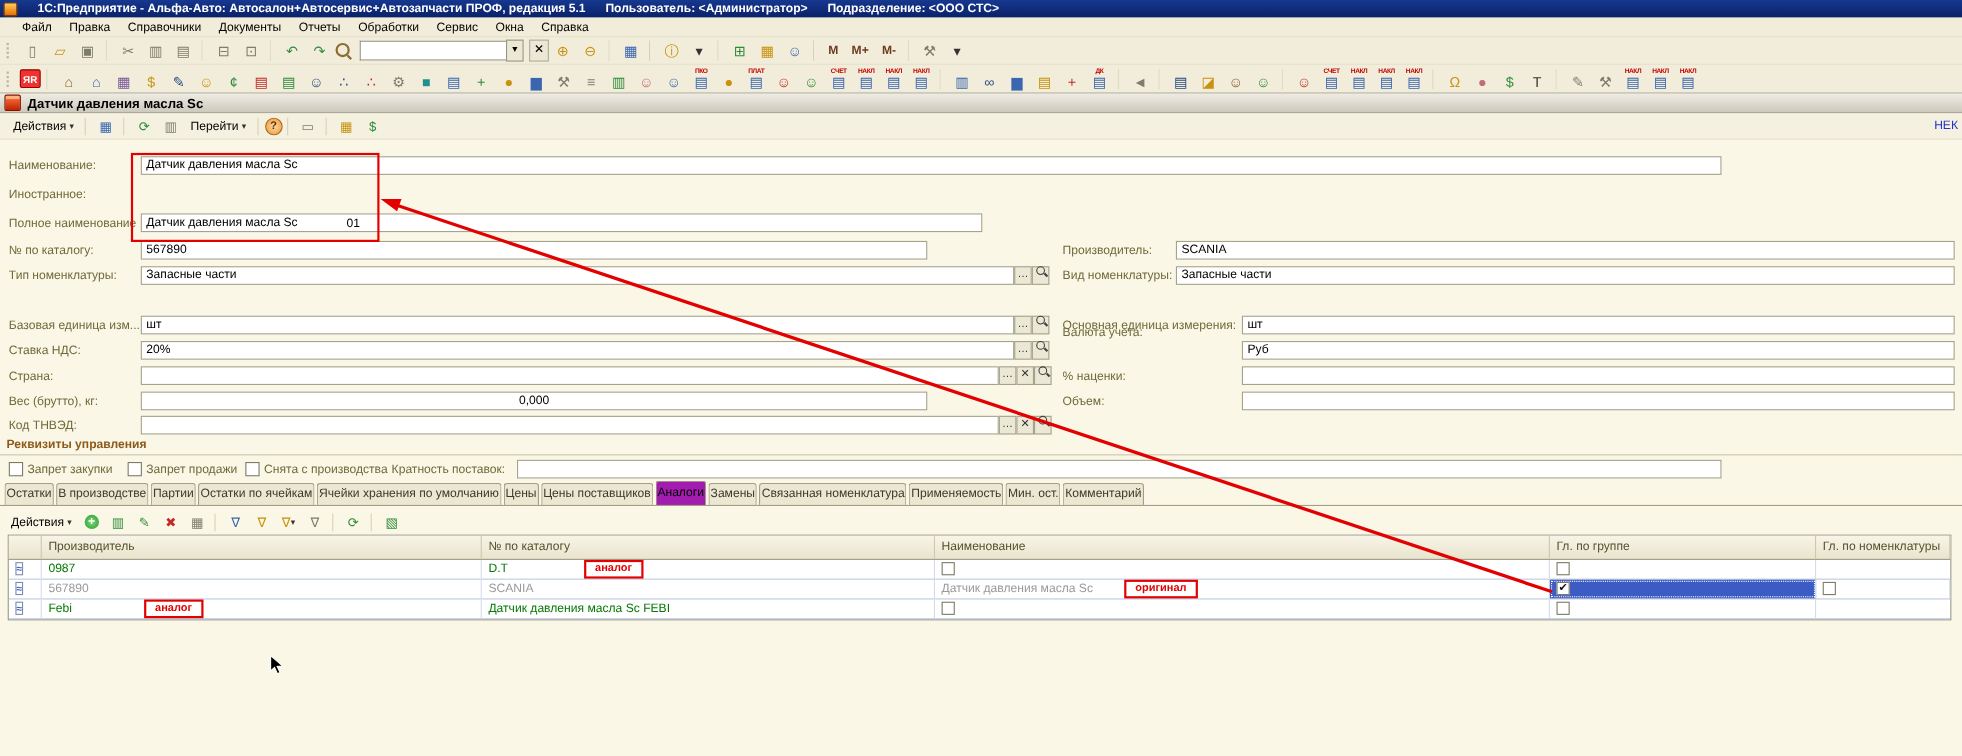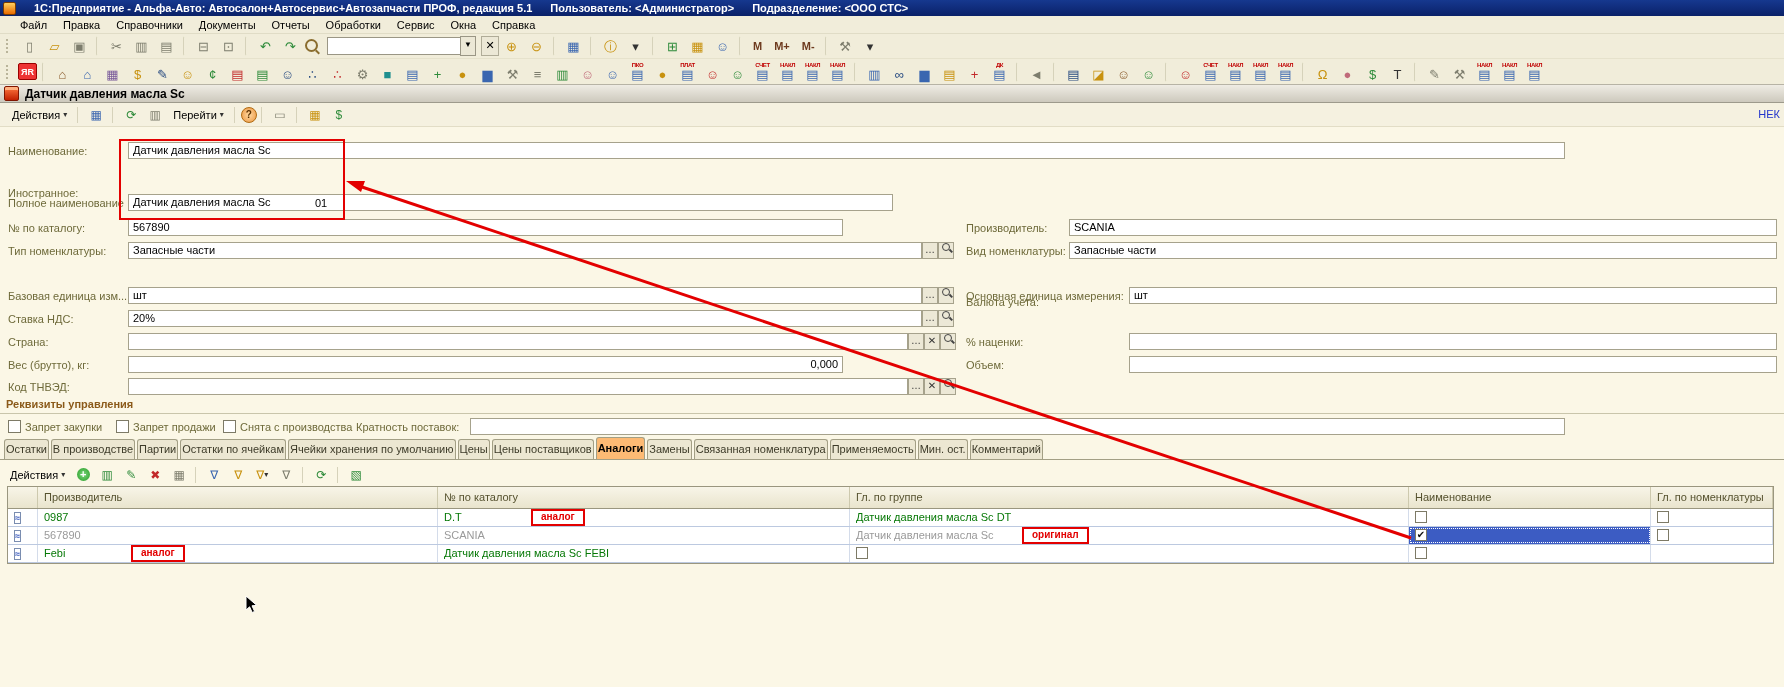--- a/index.html
+++ b/index.html
@@ -36,32 +36,32 @@
   
   .ftbar{position:absolute;left:0;top:103px;width:1784px;height:24px;background:#f5f1e0;border-bottom:1px solid #e2ddc6;display:flex;align-items:center;padding-left:6px;box-sizing:border-box}
   .fbtn{display:flex;align-items:center;gap:3px;padding:2px 5px;border:1px solid transparent;border-radius:2px}
   .dd{font-size:8px;color:#333}
   .helpico{width:14px;height:14px;border-radius:50%;background:radial-gradient(#ffd9a0,#eb9540);border:1px solid #b06a10;color:#5a3000;font-weight:bold;text-align:center;line-height:14px;font-size:10px}
   .nek{position:absolute;right:4px;top:5px;color:#2233cc;font-size:11px}
   
   .fbody{position:absolute;left:0;top:127px;width:1784px;height:560px;background:#fbf7e6}
   .lbl{position:absolute;color:#6e6a3a;white-space:nowrap}
   .inp{position:absolute;height:17px;background:#fff;border:1px solid #a6a28c;box-sizing:border-box;line-height:15px;padding:0 4px;white-space:nowrap;overflow:hidden}
-  .inp.num{text-align:right}
+  .inp.num{text-align:center}
   .sbtn{position:absolute;width:16px;height:17px;background:#ece8d6;border:1px solid #a6a28c;box-sizing:border-box;text-align:center;line-height:14px;font-size:10px;color:#333}
   .mg{position:relative;display:inline-block;width:6px;height:6px;border:1.5px solid #444;border-radius:50%;top:-2px}
   .mg::after{content:"";position:absolute;width:4px;height:1.5px;background:#444;transform:rotate(45deg);right:-3.5px;bottom:-1.5px}
   .suffix01{position:absolute;left:186px;top:1px}
   .sect{position:absolute;left:6px;top:271px;font-weight:bold;color:#8b5a1a}
   .sectline{position:absolute;left:0;top:286px;width:1784px;border-top:1px solid #c9c5ab}
   .cb{position:absolute;width:13px;height:13px;background:#fff;border:1px solid #7d7a66;box-sizing:border-box;text-align:center;line-height:11px;font-size:10px}
   
   .tabs{position:absolute;left:4px;top:311px;display:flex;align-items:flex-end;height:21px}
   .tab{height:19px;line-height:19px;padding:0 1px;background:#eceledb;background:#ece7d2;border:1px solid #a39f85;border-bottom:none;border-radius:3px 3px 0 0;margin-right:2px;white-space:nowrap;color:#3c3a28}
-  .tab.active{background:#fdba74;height:21px;line-height:21px;font-weight:bold;color:#000}
+  .tab.active{background:#a21caf;height:21px;line-height:21px;font-weight:normal;color:#000}
   .panelline{position:absolute;left:0;top:332px;width:1784px;border-top:1px solid #a39f85}
   
   .gtbar{position:absolute;left:4px;top:336px;height:23px;display:flex;align-items:center}
   .gico{width:20px;height:18px;display:flex;align-items:center;justify-content:center;font-size:12px;margin:0 1px;border:1px solid transparent;border-radius:2px}
   .addb{width:13px;height:13px;border-radius:50%;background:radial-gradient(#7ed87e,#239a23);color:#fff;font-size:11px;line-height:13px;text-align:center;font-weight:bold}
   .gsep{width:2px;height:16px;border-left:1px solid #d6d2ba;margin:0 4px}
   
   .grid{position:absolute;left:7px;top:359px;width:1765px;border:1px solid #9a967f;background:#fff;box-sizing:content-box}
   .ghead{display:grid;grid-template-columns:30px 400px 412px 559px 242px 122px;height:22px;background:linear-gradient(#f8f5e8,#e9e4cd);border-bottom:1px solid #9a967f;box-sizing:border-box}
   .ghead .hc{border-right:1px solid #cdc9ae;line-height:21px;padding-left:6px;color:#55512e;white-space:nowrap;overflow:hidden;box-sizing:border-box}
@@ -469,21 +469,21 @@
     <span class="gico c-gold">▦</span>
     <span class="gico c-green">$</span>
     <span class="nek">НЕК</span>
   </div>
 
   <div class="fbody">
 
     <span class="lbl" style="left:8px;top:18px">Наименование:</span>
     <div class="inp" style="left:128px;top:15px;width:1437px">Датчик давления масла Sc</div>
 
-    <span class="lbl" style="left:8px;top:60px">Иностранное:</span>
+    <span class="lbl" style="left:8px;top:44px">Иностранное:</span>
 
     <span class="lbl" style="left:8px;top:70px">Полное наименование</span>
     <div class="inp" style="left:128px;top:67px;width:765px">
       <span>Датчик давления масла Sc</span>
       <span class="suffix01">01</span>
     </div>
 
     <span class="lbl" style="left:8px;top:95px">№ по каталогу:</span>
     <div class="inp" style="left:128px;top:92px;width:715px">567890</div>
     <span class="lbl" style="left:966px;top:95px">Производитель:</span>
@@ -501,20 +501,21 @@
     <span class="sbtn" style="left:922px;top:160px">…</span>
     <span class="sbtn" style="left:938px;top:160px"><span class="mg"></span></span>
     <span class="lbl" style="left:966px;top:163px">Основная единица измерения:</span>
     <div class="inp" style="left:1129px;top:160px;width:648px">шт</div>
 
     <span class="lbl" style="left:8px;top:186px">Ставка НДС:</span>
     <div class="inp" style="left:128px;top:183px;width:794px">20%</div>
     <span class="sbtn" style="left:922px;top:183px">…</span>
     <span class="sbtn" style="left:938px;top:183px"><span class="mg"></span></span>
     <span class="lbl" style="left:966px;top:169px">Валюта учета:</span>
+    <div class="inp" style="left:1129px;top:183px;width:648px">Руб</div>
 
     <span class="lbl" style="left:8px;top:209px">Страна:</span>
     <div class="inp" style="left:128px;top:206px;width:780px"></div>
     <span class="sbtn" style="left:908px;top:206px">…</span>
     <span class="sbtn" style="left:924px;top:206px">✕</span>
     <span class="sbtn" style="left:940px;top:206px"><span class="mg"></span></span>
     <span class="lbl" style="left:966px;top:209px">% наценки:</span>
     <div class="inp" style="left:1129px;top:206px;width:648px"></div>
 
     <span class="lbl" style="left:8px;top:232px">Вес (брутто), кг:</span>
@@ -579,29 +580,28 @@
       <span class="gico c-green">⟳</span>
       <span class="gsep"></span>
       <span class="gico c-green">▧</span>
     </div>
 
     <div class="grid">
       <div class="ghead">
         <div class="hc"></div>
         <div class="hc">Производитель</div>
         <div class="hc">№ по каталогу</div>
+        <div class="hc">Наименование</div>
         <div class="hc">Гл. по группе</div>
-        <div class="hc">Наименование</div>
         <div class="hc">Гл. по номенклатуры</div>
       </div>
       <div class="grow">
         <div class="gc"><span class="rowico">≈</span></div>
         <div class="gc t-green">0987</div>
         <div class="gc t-green"><span>D.T</span><span class="tag" style="left:93px">аналог</span></div>
-        <div class="gc t-green">Датчик давления масла Sc DT</div>
         <div class="gc">
             <span class="gcb"></span>
           </div>
         <div class="gc">
             <span class="gcb"></span>
           </div>
       </div>
       <div class="grow">
         <div class="gc"><span class="rowico">≈</span></div>
         <div class="gc t-gray">567890</div>

